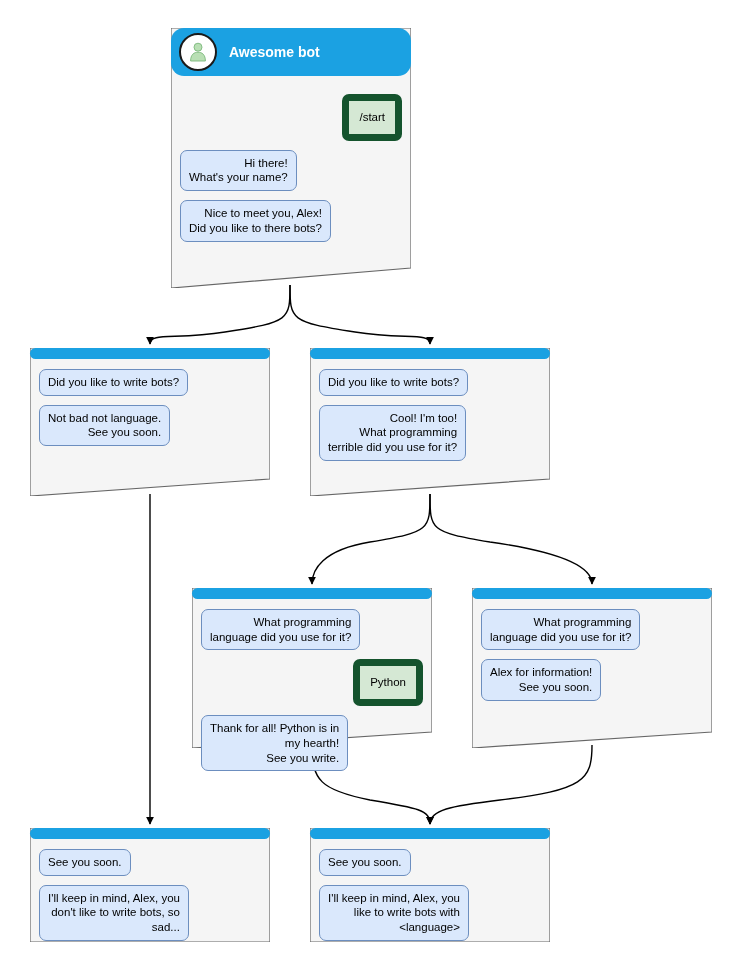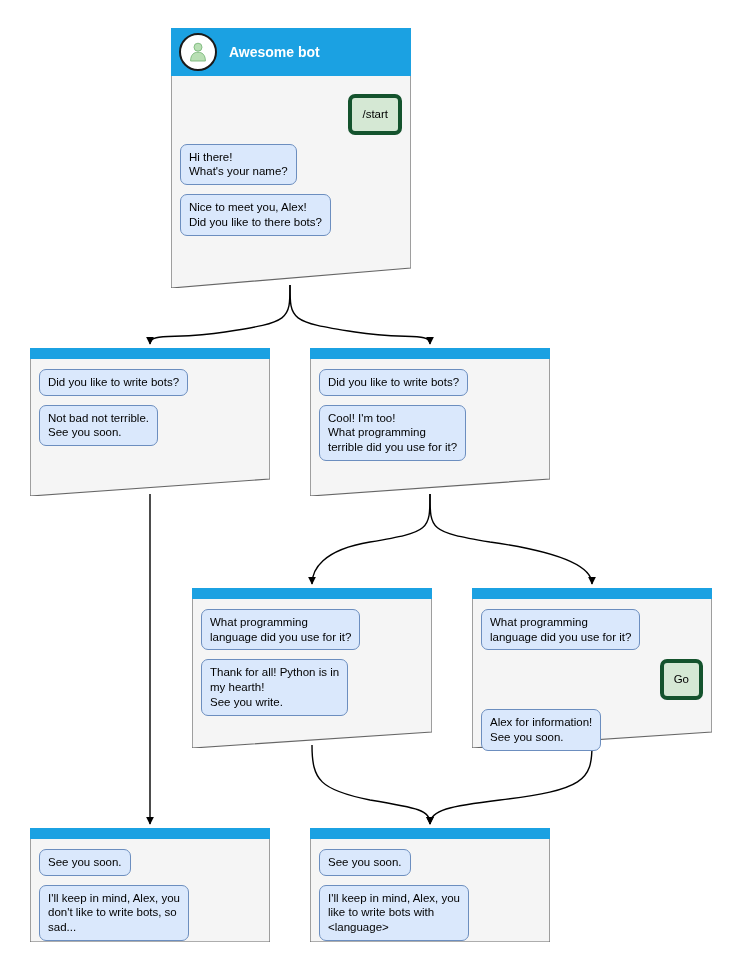--- a/index.html
+++ b/index.html
@@ -46,20 +46,21 @@
   }
   .card-header {
     position: absolute;
     left: 0;
     top: 0;
     width: 100%;
     box-sizing: border-box;
     background: #1ba1e2;
     display: flex;
     align-items: center;
+    border-radius: 13px;
   }
   .card-header.tall {
     height: 48px;
     padding-left: 8px;
   }
   .card-header.thin {
     height: 11px;
   }
   .avatar {
     width: 38px;
@@ -99,24 +100,25 @@
     font-size: 11.5px;
     line-height: 1.28;
     color: #000000;
     white-space: pre-line;
     box-sizing: border-box;
     max-width: 86%;
   }
   .bubble.bot {
     background: #dae8fc;
     border: 1px solid #6c8ebf;
+    text-align: right;
   }
   .bubble.user {
     background: #d5e8d4;
-    border: 4px solid #14532d;
+    border: 7px solid #14532d;
     padding: 9px 10px;
   }
 </style>
 </head>
 <body>
 
 <div id="flow-canvas">
 
   <svg class="connectors" viewBox="0 0 743 971" width="743" height="971">
     <defs>
@@ -174,21 +176,21 @@
     <svg class="card-shape" viewBox="0 0 240 148" preserveAspectRatio="none">
       <polygon points="0,0 240,0 240,131 0,148" fill="#f5f5f5" stroke="#666666" stroke-width="1.2"></polygon>
     </svg>
     <div class="card-inner">
       <div class="card-header thin"></div>
       <div class="card-body" style="top:11px;">
         <div class="msg-row bot">
           <div class="bubble bot">Did you like to write bots?</div>
         </div>
         <div class="msg-row bot">
-          <div class="bubble bot">Not bad not terrible.
+          <div class="bubble bot">Not bad not language.
 See you soon.</div>
         </div>
       </div>
     </div>
   </div>
 
   <div class="chat-card" style="left:310px; top:348px; width:240px; height:148px;">
     <svg class="card-shape" viewBox="0 0 240 148" preserveAspectRatio="none">
       <polygon points="0,0 240,0 240,131 0,148" fill="#f5f5f5" stroke="#666666" stroke-width="1.2"></polygon>
     </svg>
@@ -211,43 +213,43 @@
     <svg class="card-shape" viewBox="0 0 240 160" preserveAspectRatio="none">
       <polygon points="0,0 240,0 240,144 0,160" fill="#f5f5f5" stroke="#666666" stroke-width="1.2"></polygon>
     </svg>
     <div class="card-inner">
       <div class="card-header thin"></div>
       <div class="card-body" style="top:11px;">
         <div class="msg-row bot">
           <div class="bubble bot">What programming
 language did you use for it?</div>
         </div>
+        <div class="msg-row user">
+          <div class="bubble user">Python</div>
+        </div>
         <div class="msg-row bot">
           <div class="bubble bot">Thank for all! Python is in
 my hearth!
 See you write.</div>
         </div>
       </div>
     </div>
   </div>
 
   <div class="chat-card" style="left:472px; top:588px; width:240px; height:160px;">
     <svg class="card-shape" viewBox="0 0 240 160" preserveAspectRatio="none">
       <polygon points="0,0 240,0 240,144 0,160" fill="#f5f5f5" stroke="#666666" stroke-width="1.2"></polygon>
     </svg>
     <div class="card-inner">
       <div class="card-header thin"></div>
       <div class="card-body" style="top:11px;">
         <div class="msg-row bot">
           <div class="bubble bot">What programming
 language did you use for it?</div>
         </div>
-        <div class="msg-row user">
-          <div class="bubble user">Go</div>
-        </div>
         <div class="msg-row bot">
           <div class="bubble bot">Alex for information!
 See you soon.</div>
         </div>
       </div>
     </div>
   </div>
 
   <div class="chat-card" style="left:30px; top:828px; width:240px; height:114px;">
     <svg class="card-shape" viewBox="0 0 240 114" preserveAspectRatio="none">

